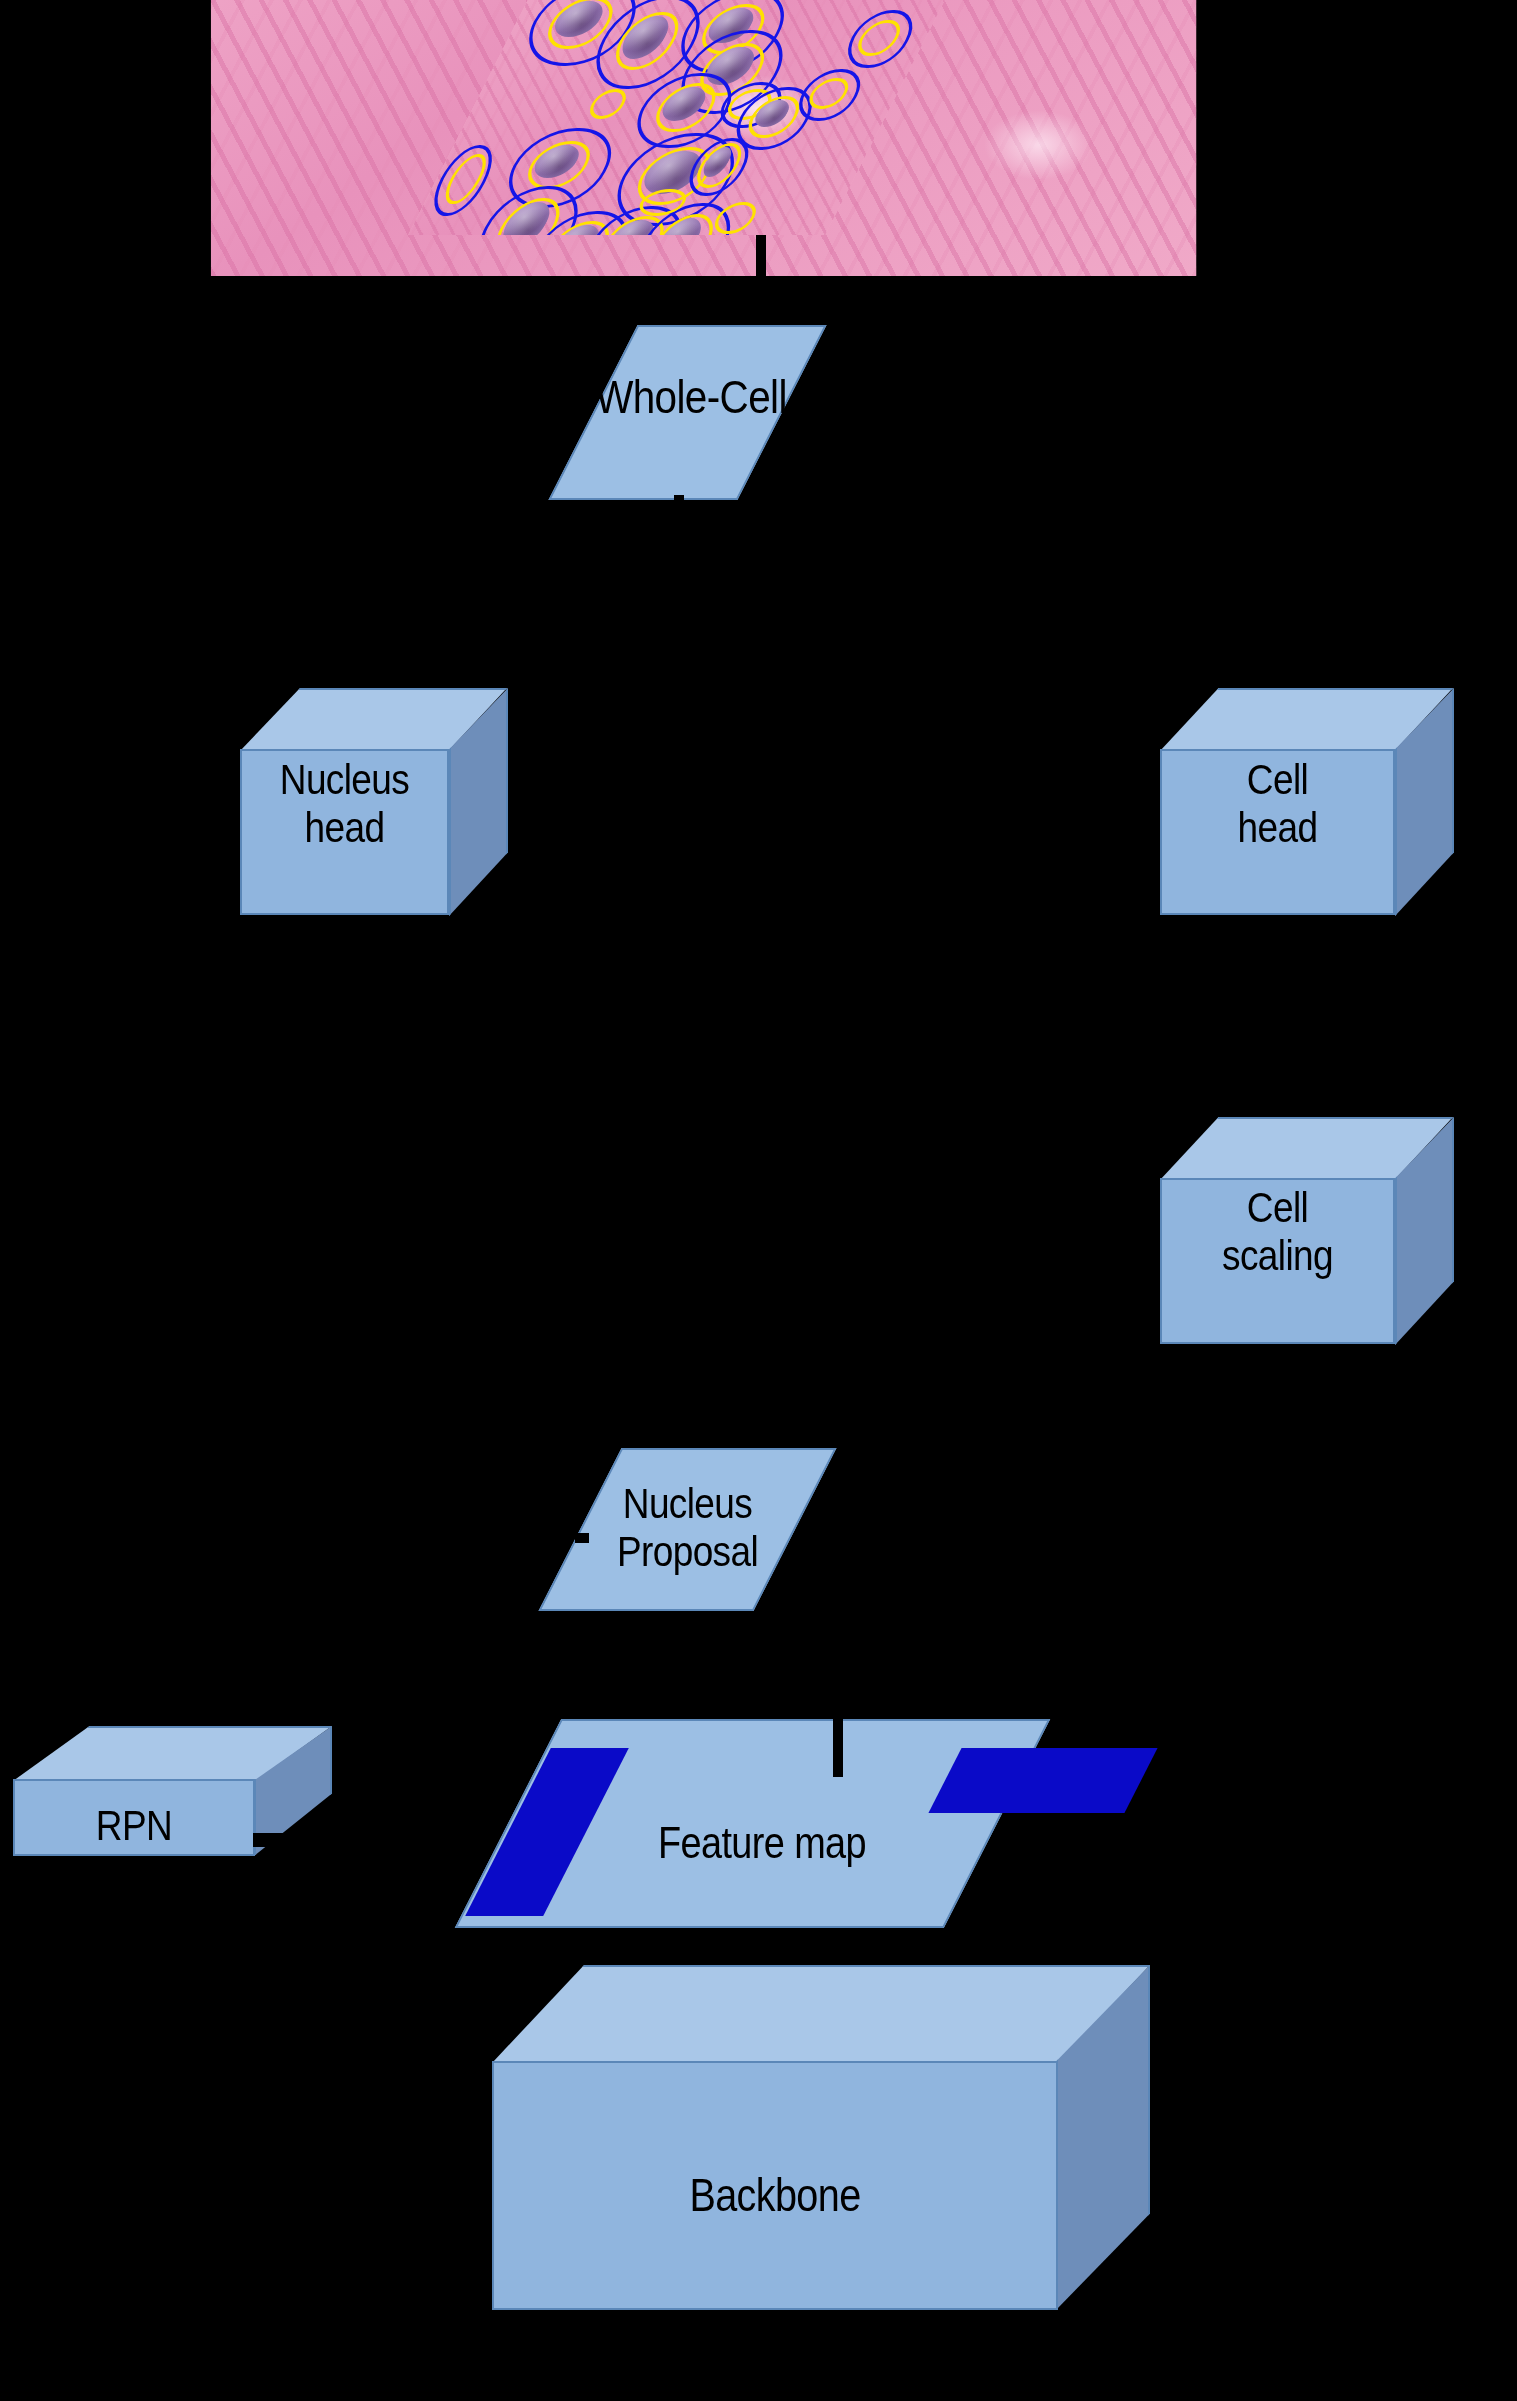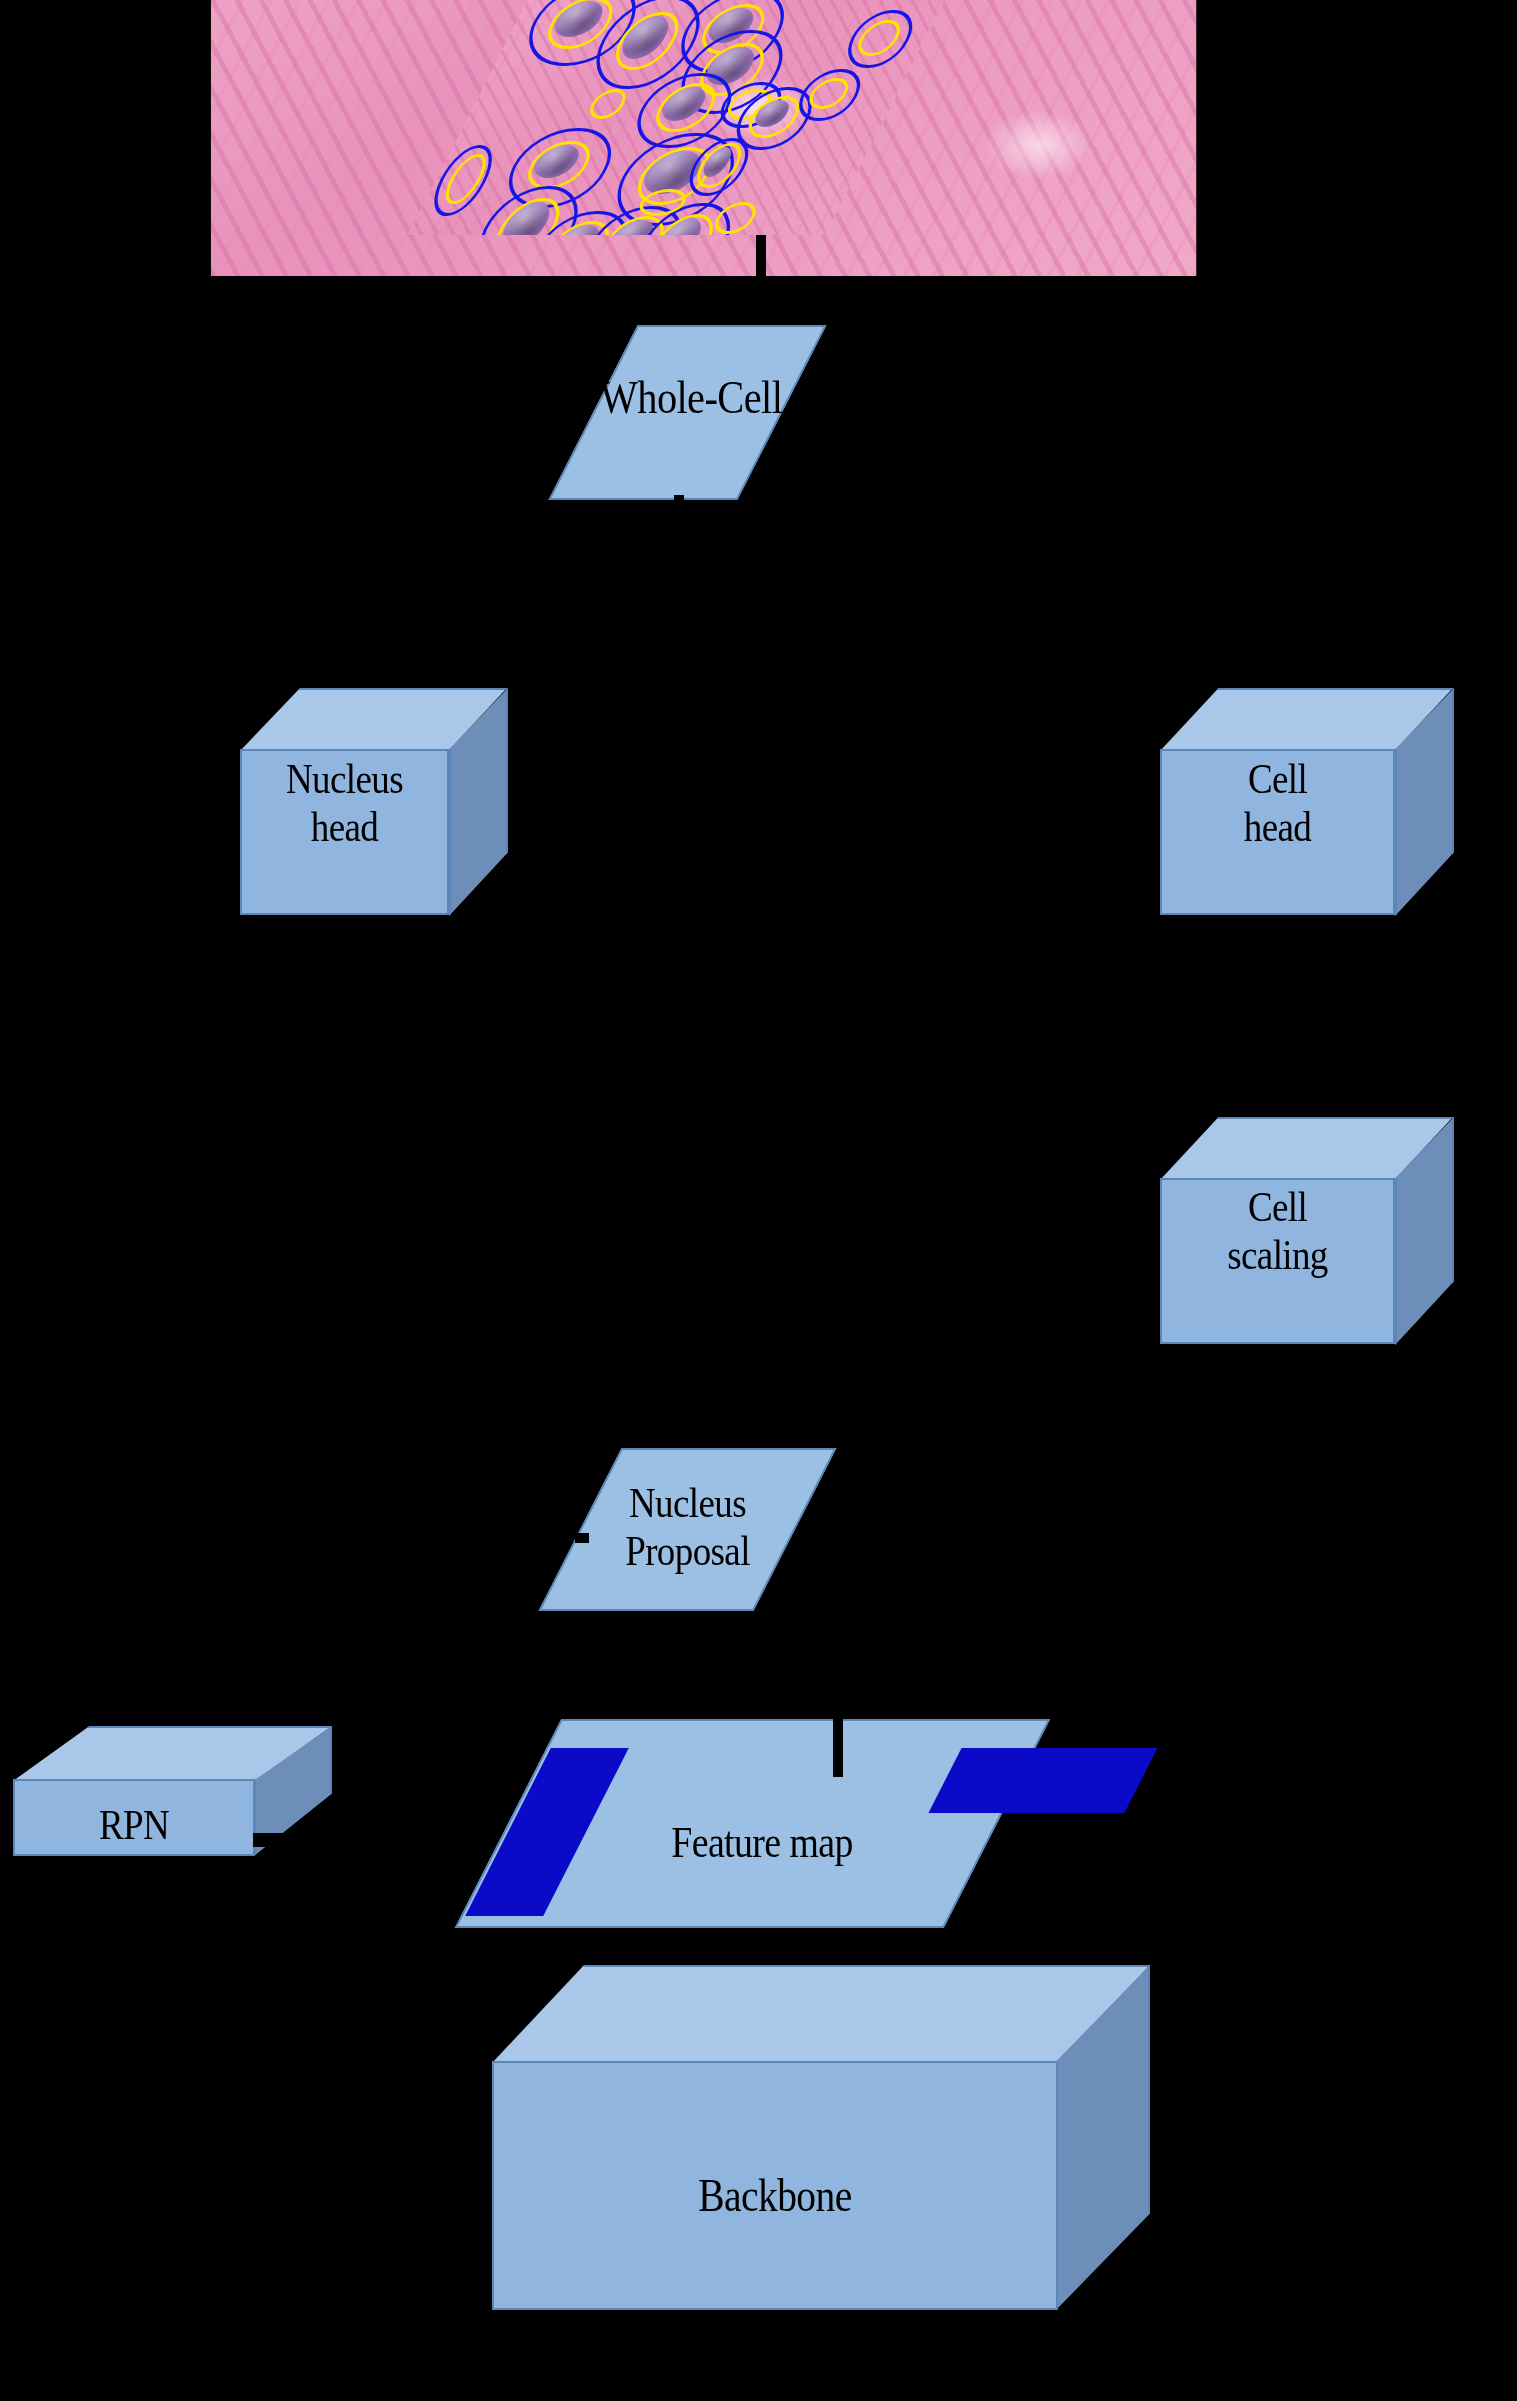--- a/index.html
+++ b/index.html
@@ -1,21 +1,21 @@
 <!DOCTYPE html>
 <html style="font-size:10.4px"><head>
 <meta charset="utf-8">
 <style>
   html,body{margin:0;padding:0;background:#000;}
   #stage{
     position:relative;
     width:1517px;height:2401px;
     background:#000000;
     overflow:hidden;
-    font-family:Liberation Serif, serif;
+    font-family:Liberation Sans, sans-serif;
   }
   .lbl{
     position:absolute;
     color:#000;
     font-weight:400;
     text-align:center;
     white-space:pre-line;
     line-height:1.12;
     letter-spacing:-0.7px;
     transform:scaleX(0.86);

